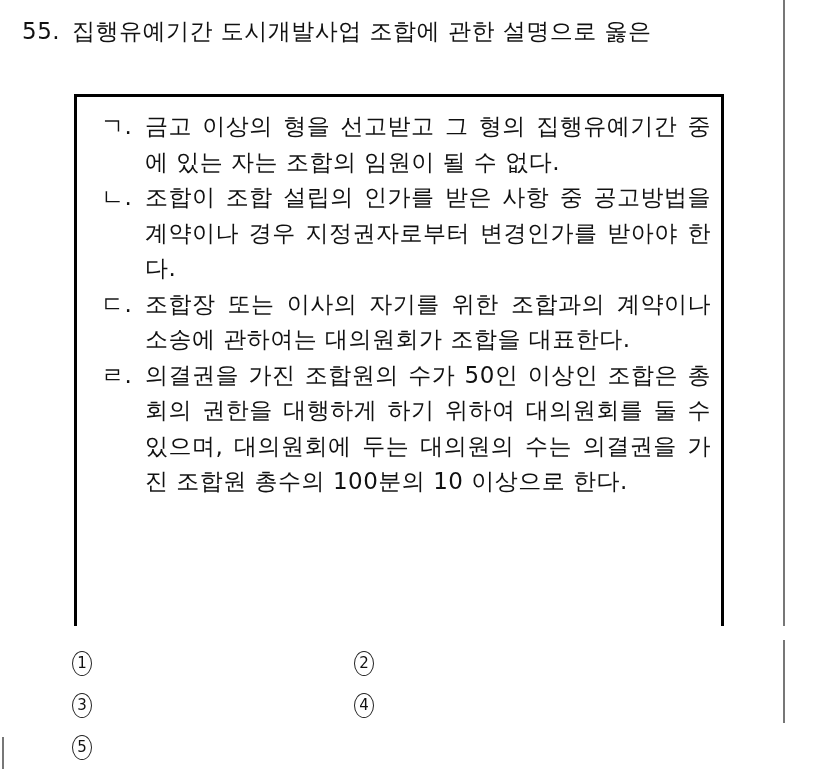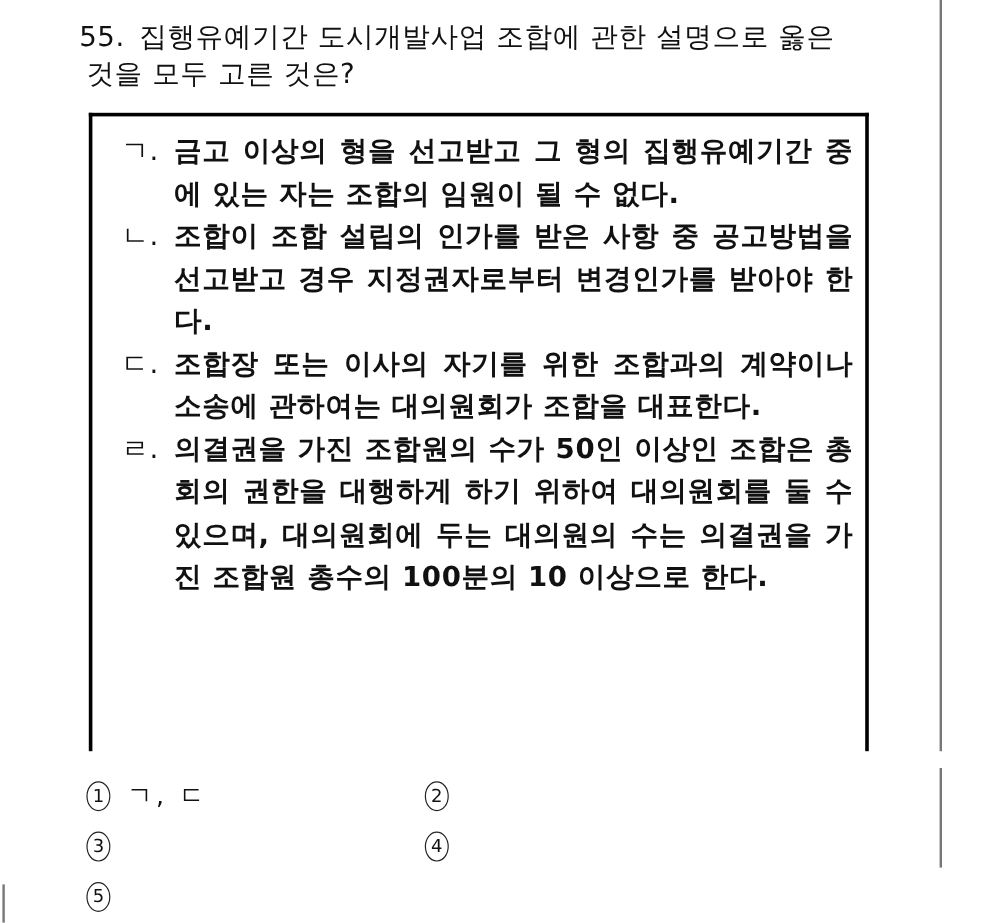--- a/index.html
+++ b/index.html
@@ -44,21 +44,20 @@
       left: 22px;
       top: 16px;
       width: 720px;
       font-size: 23px;
       line-height: 31px;
       letter-spacing: 0.5px;
     }
     .question .num {
       display: inline-block;
       width: 50px;
-      margin-left: 44px;
     }
     .question .line2 {
       padding-left: 50px;
       display: block;
     }
     .box {
       position: absolute;
       left: 74px;
       top: 94px;
       width: 650px;
@@ -79,21 +78,20 @@
     }
     .item {
       display: flex;
     }
     .item .marker {
       flex: 0 0 44px;
     }
     .item .text {
       flex: 1;
       text-align: justify;
-      font-weight: bold;
     }
     .choices {
       position: absolute;
       left: 72px;
       top: 642px;
       width: 700px;
       font-size: 21px;
       line-height: 41px;
     }
     .choice-row {
@@ -123,49 +121,47 @@
   </style>
 </head>
 <body>
 
 <div class="divider-top"></div>
 <div class="divider-mid"></div>
 <div class="divider-left"></div>
 
 <div class="question">
   <span class="num">55.</span><span>집행유예기간 도시개발사업 조합에 관한 설명으로 옳은</span>
-  <span class="line2">것을 모두 고른 것은?</span>
 </div>
 
 <div class="box"></div>
 
 <div class="items">
   <div class="item">
     <span class="marker">ㄱ.</span>
     <span class="text">금고 이상의 형을 선고받고 그 형의 집행유예기간 중에 있는 자는 조합의 임원이 될 수 없다.</span>
   </div>
   <div class="item">
     <span class="marker">ㄴ.</span>
-    <span class="text">조합이 조합 설립의 인가를 받은 사항 중 공고방법을 선고받고 경우 지정권자로부터 변경인가를 받아야 한다.</span>
+    <span class="text">조합이 조합 설립의 인가를 받은 사항 중 공고방법을 계약이나 경우 지정권자로부터 변경인가를 받아야 한다.</span>
   </div>
   <div class="item">
     <span class="marker">ㄷ.</span>
     <span class="text">조합장 또는 이사의 자기를 위한 조합과의 계약이나 소송에 관하여는 대의원회가 조합을 대표한다.</span>
   </div>
   <div class="item">
     <span class="marker">ㄹ.</span>
     <span class="text">의결권을 가진 조합원의 수가 50인 이상인 조합은 총회의 권한을 대행하게 하기 위하여 대의원회를 둘 수 있으며, 대의원회에 두는 대의원의 수는 의결권을 가진 조합원 총수의 100분의 10 이상으로 한다.</span>
   </div>
 </div>
 
 <div class="choices">
   <div class="choice-row">
     <div class="choice">
       <span class="circ">1</span>
-      <span class="ans">ㄱ, ㄷ</span>
     </div>
     <div class="choice">
       <span class="circ">2</span>
     </div>
   </div>
   <div class="choice-row">
     <div class="choice">
       <span class="circ">3</span>
     </div>
     <div class="choice">

